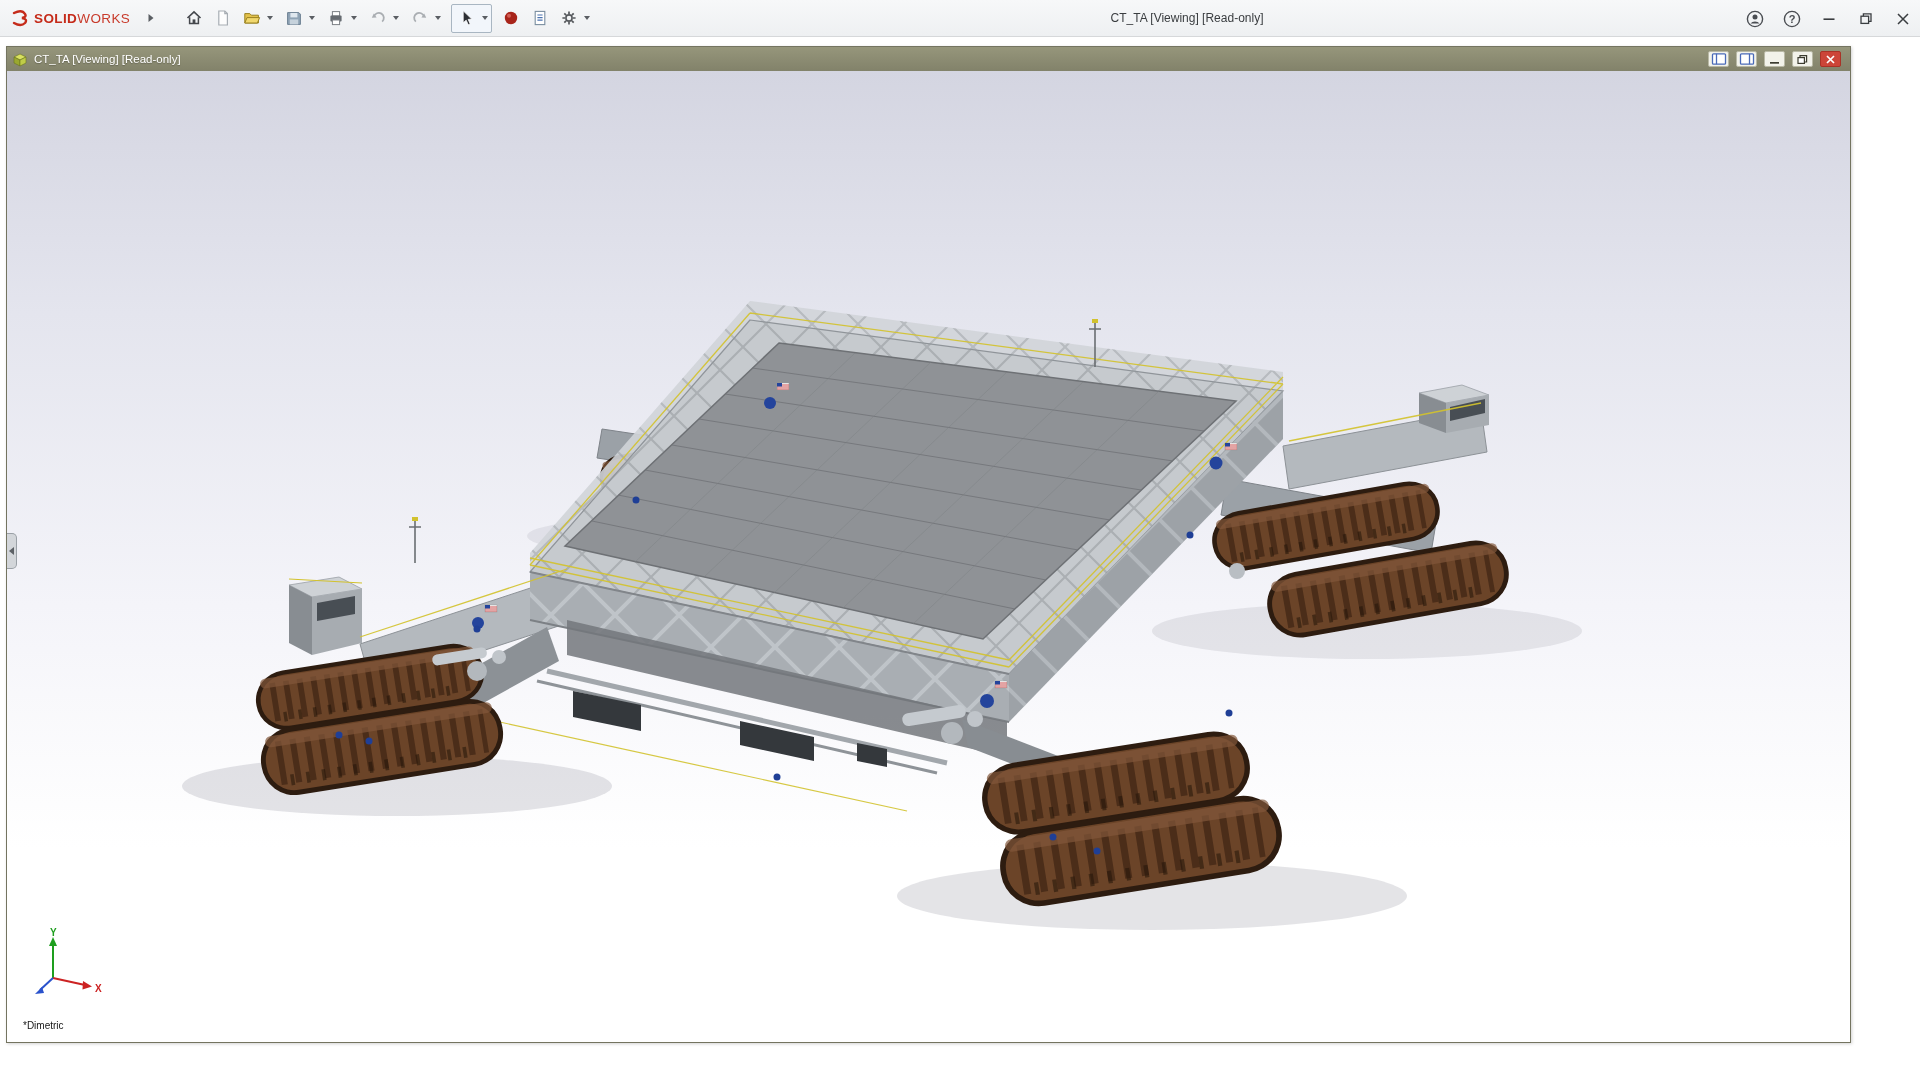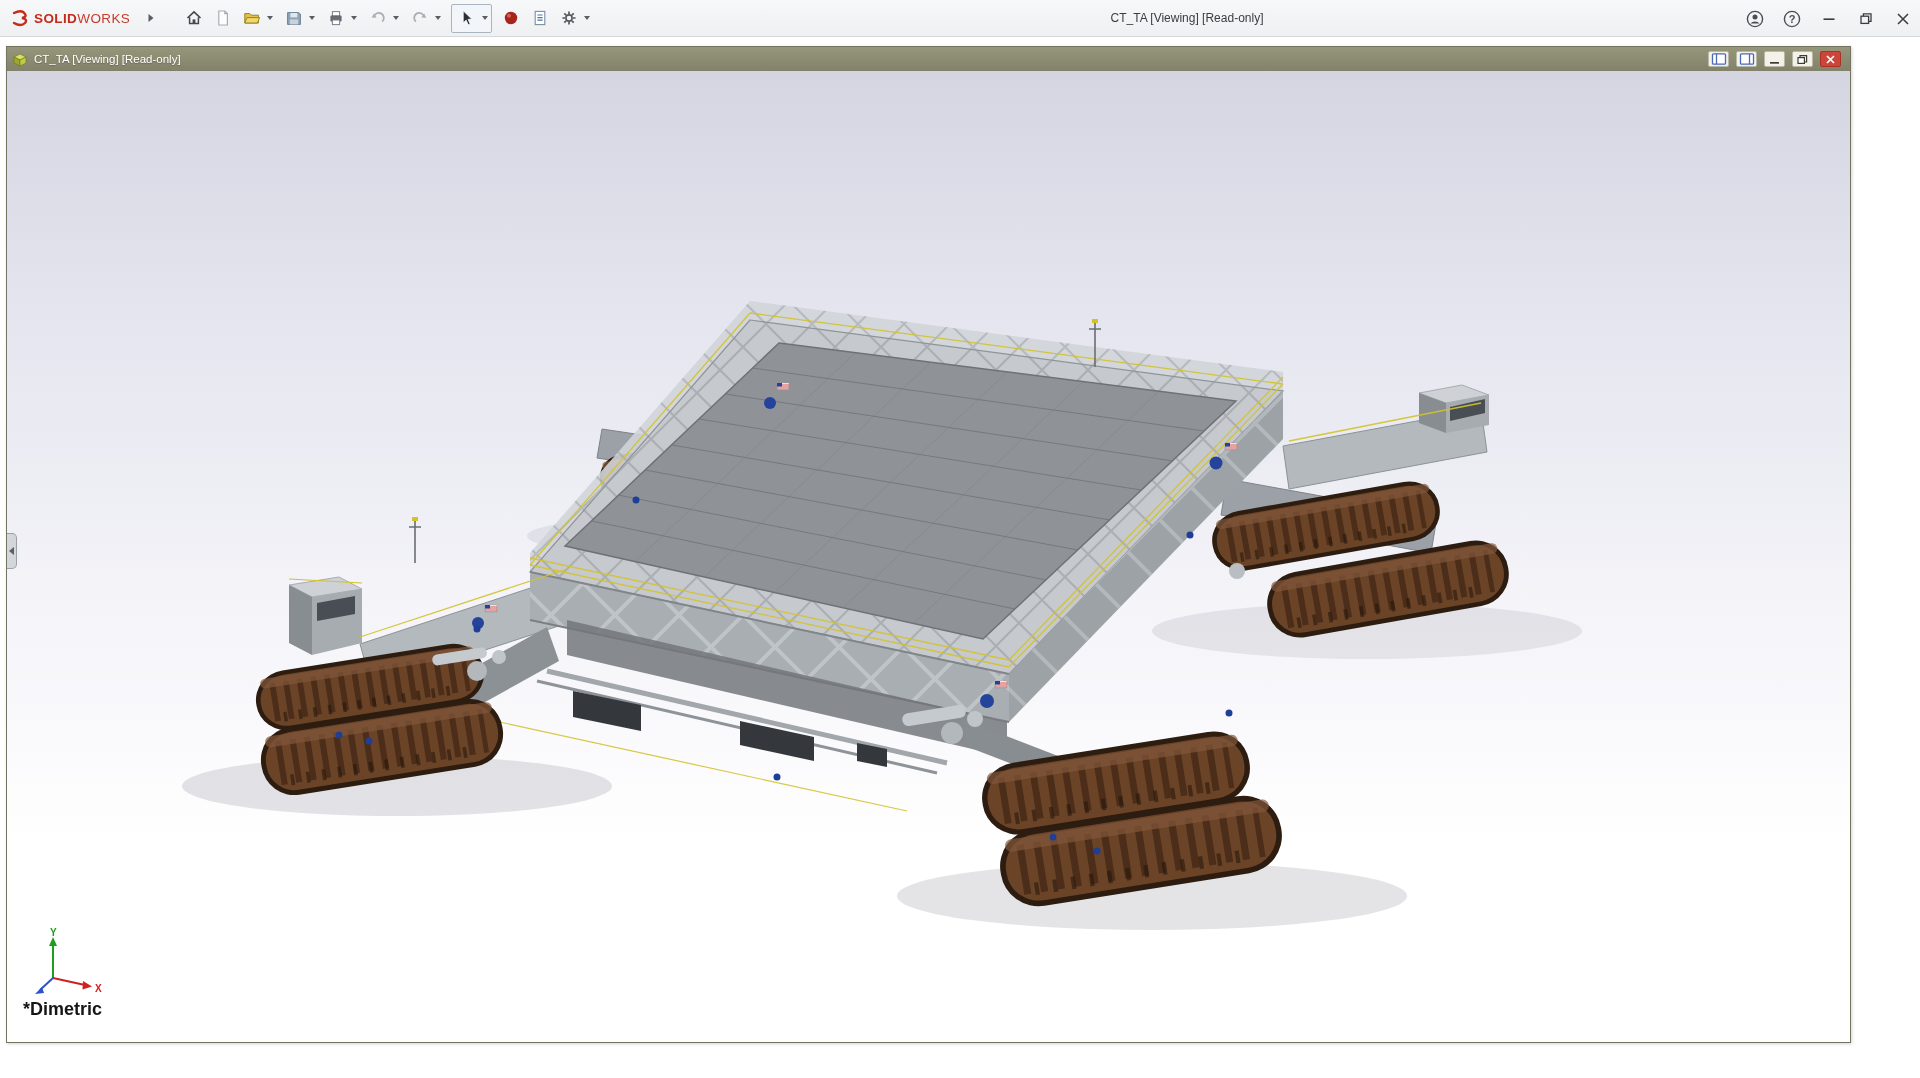--- a/index.html
+++ b/index.html
@@ -43,21 +43,21 @@
   .doc-btns { margin-left:auto; display:flex; align-items:center; gap:7px; margin-right:4px; }
   .doc-btns button { width:21px; height:16px; background:#f2f2ea; border:1px solid #b9b9a6; border-radius:2px;
                      display:flex; align-items:center; justify-content:center; padding:0; cursor:pointer; }
   .doc-btns button.doc-close { background:#cc4538; border-color:#a93327; }
 
   
   .viewport { position:relative; width:1843px; height:971px; overflow:hidden;
               background:linear-gradient(180deg,#d4d5e1 0%, #e4e5ee 25%, #f4f4f9 55%, #ffffff 80%); }
   .model { position:absolute; left:0; top:0; width:1843px; height:971px; }
   .triad { position:absolute; left:20px; bottom:30px; width:84px; height:84px; }
-  .view-label { position:absolute; left:16px; bottom:22px; font-size:18px; font-weight:700; color:#161616; }
+  .view-label { position:absolute; left:16px; bottom:11px; font-size:10px; font-weight:400; color:#161616; }
   .collapse-tab { position:absolute; left:0; top:462px; width:10px; height:36px; background:#d3d6da;
                   border:1px solid #9aa0a6; border-left:none; border-radius:0 5px 5px 0; cursor:pointer;
                   display:flex; align-items:center; justify-content:center; }
   .collapse-tab i { display:block; width:0; height:0; border-top:4px solid transparent;
                     border-bottom:4px solid transparent; border-right:5px solid #5d6166; }
   svg { display:block; }
 </style>
 </head>
 <body>
 

